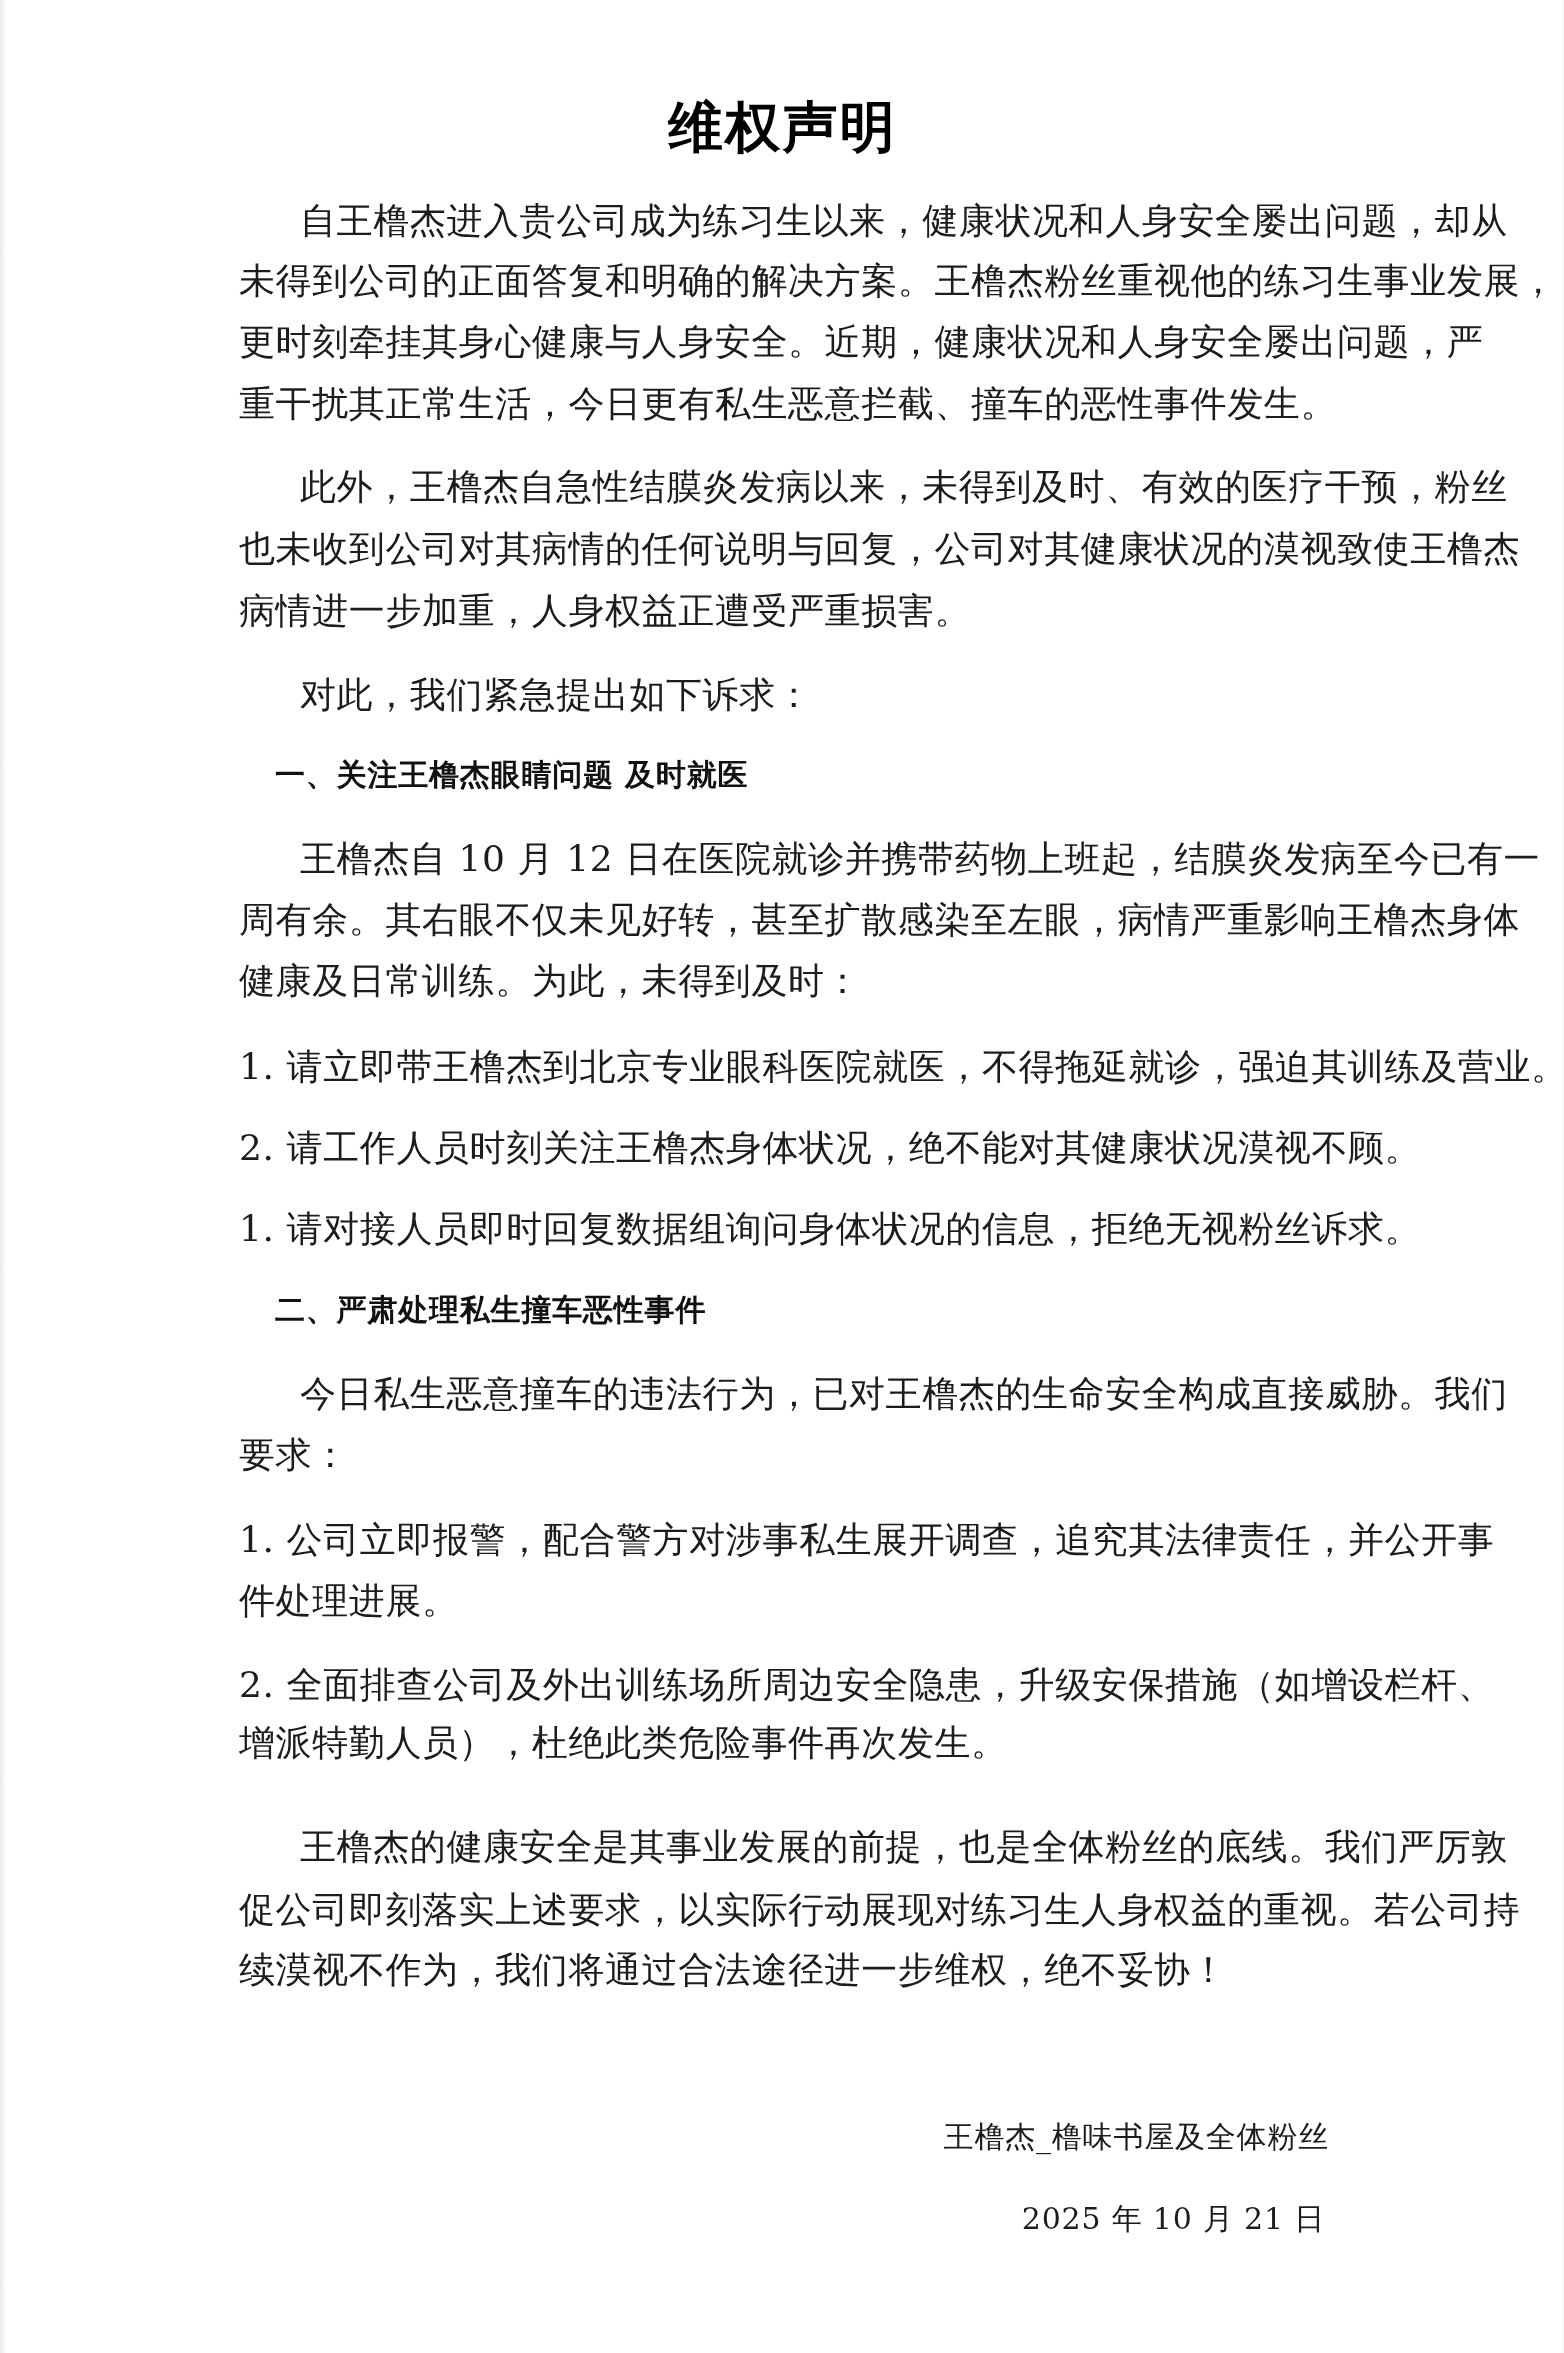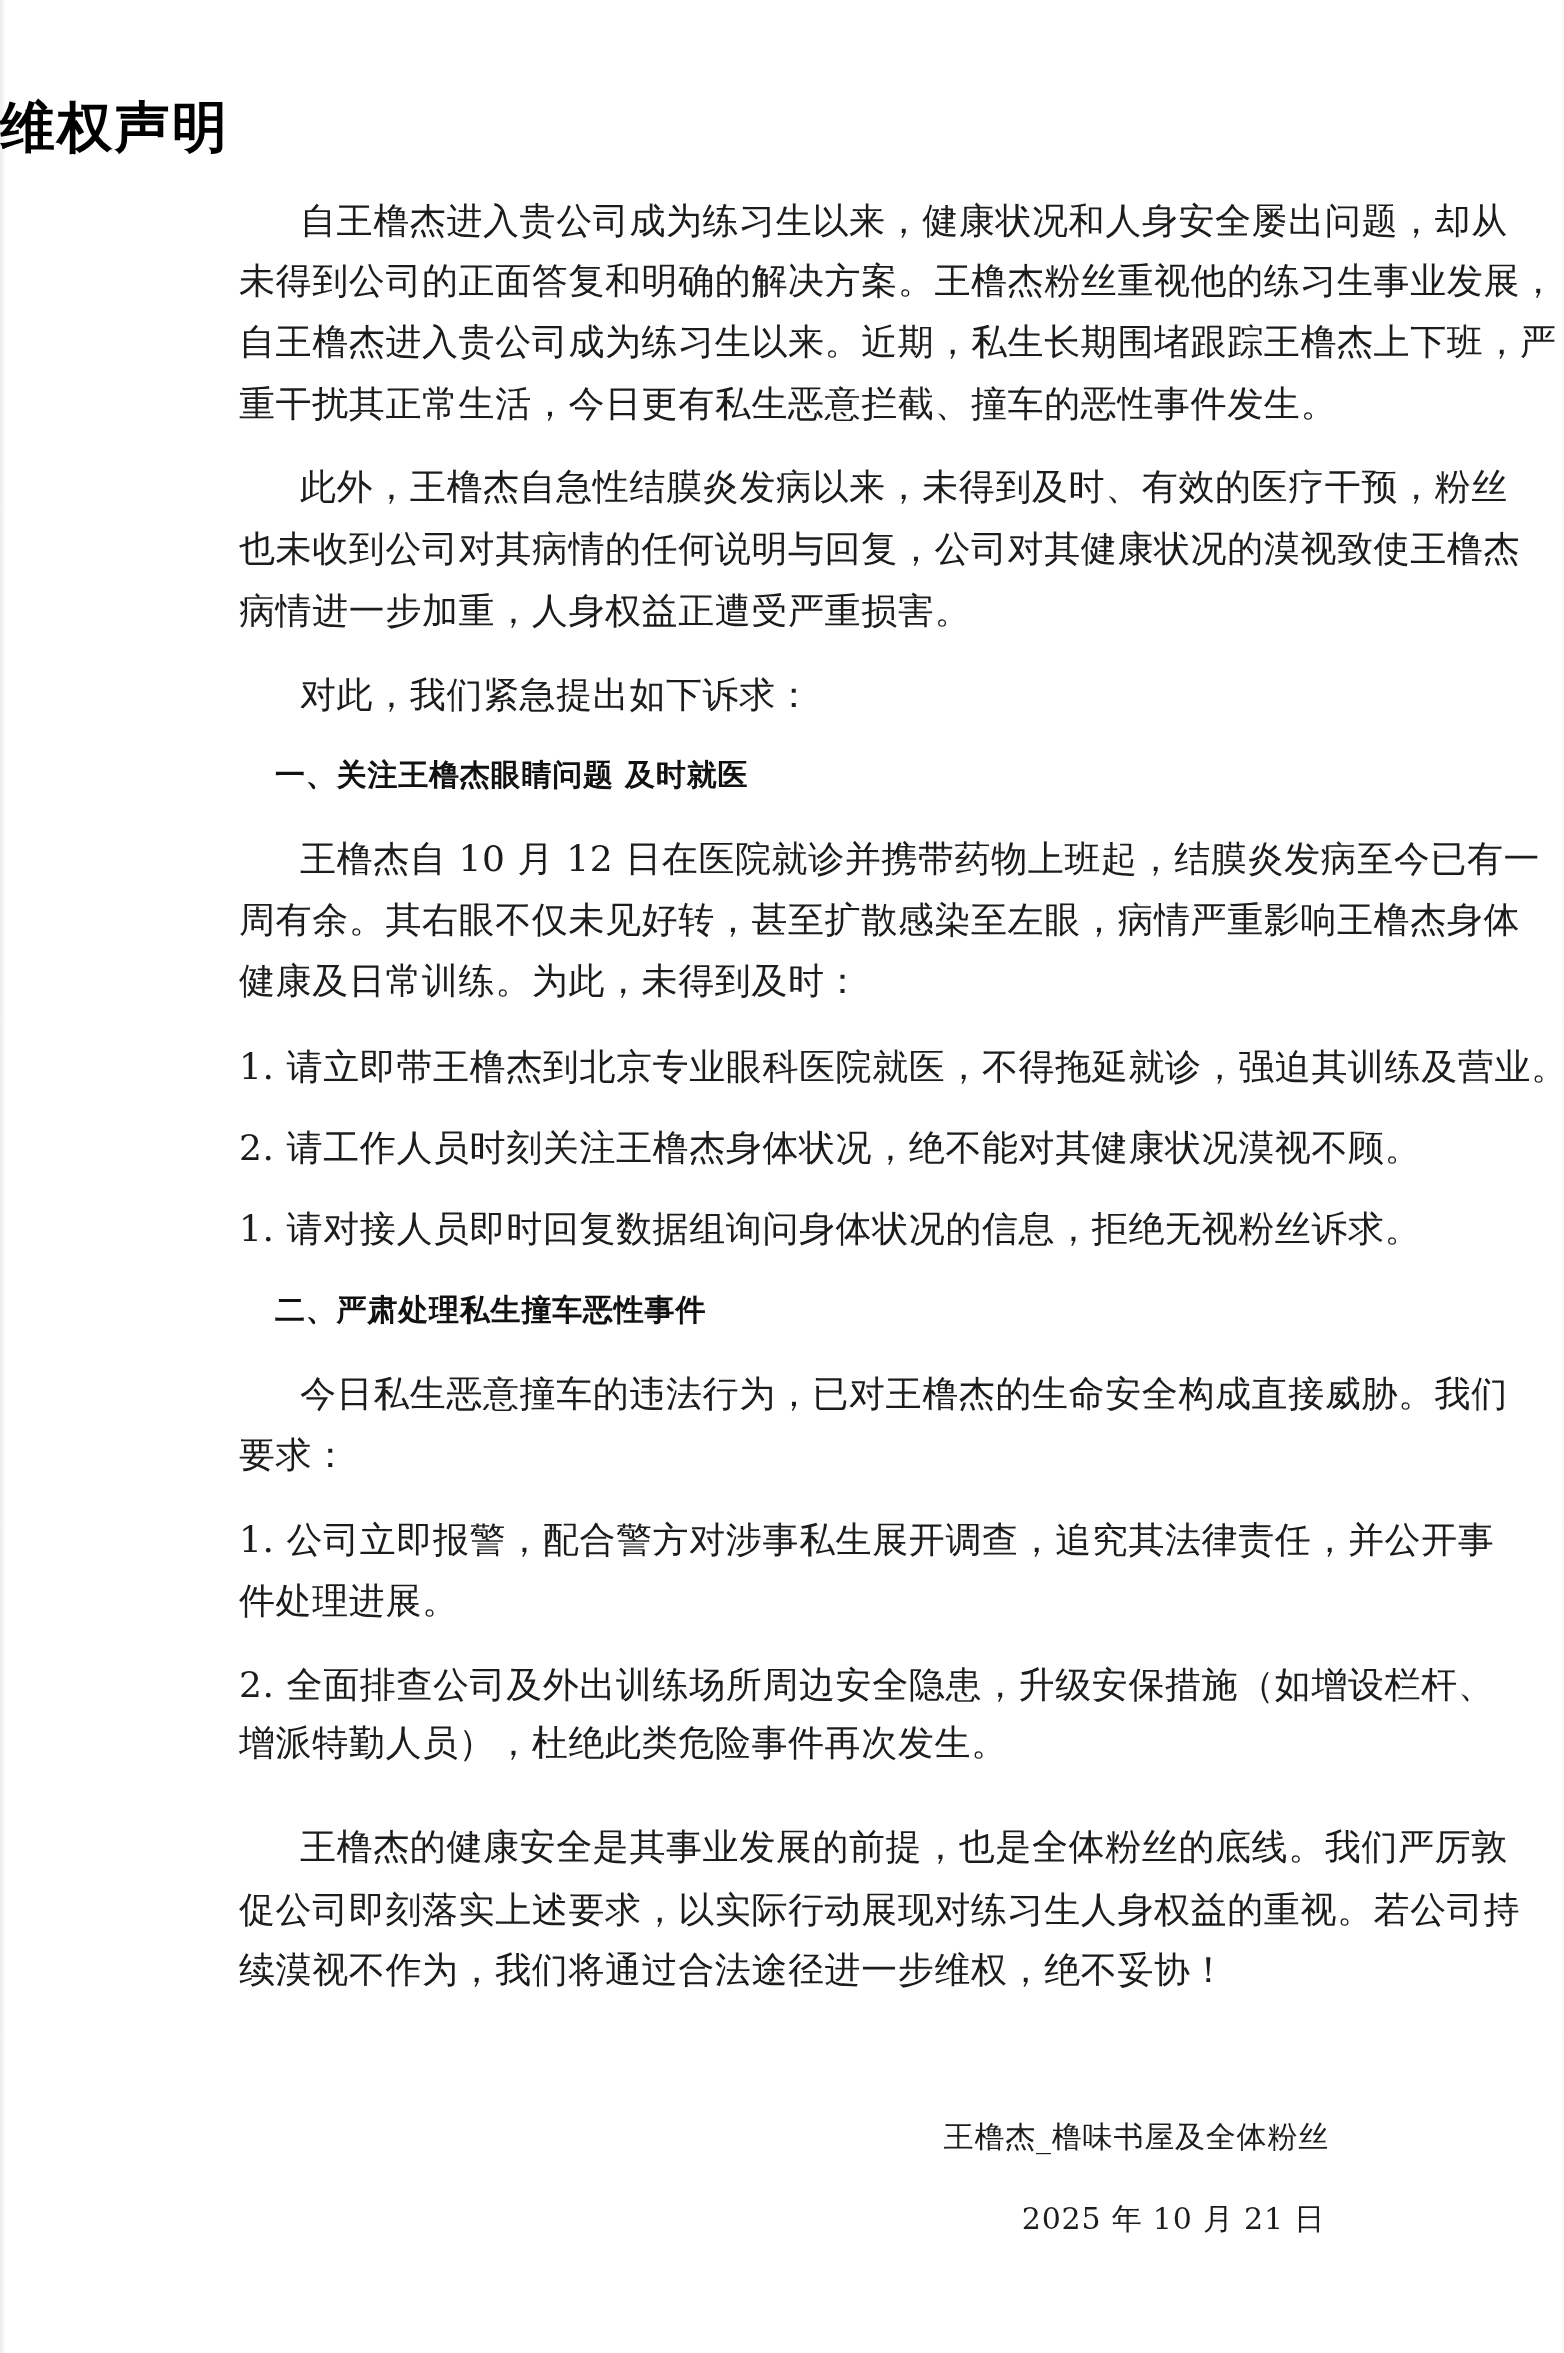--- a/index.html
+++ b/index.html
@@ -22,20 +22,21 @@
     .edge-right {
       position: absolute; right: 0; top: 0; width: 3.1px; height: 2354px;
       background: linear-gradient(to left, #f0f0f0, #fdfdfd);
     }
     .doc-title {
       position: absolute;
       left: 0; width: 1565px;
       top: 92px;
       height: 70px;
       line-height: 70px;
+      text-align: center;
       font-family: "DejaVu Sans", "Liberation Sans", sans-serif;
       font-weight: bold;
       font-size: 55px;
       letter-spacing: 2.3px;
       color: #000000;
     }
     .line {
       position: absolute;
       left: 239px;
       width: 1095px;
@@ -83,21 +84,21 @@
 <body>
 
 <div class="edge-left"></div>
 <div class="edge-right"></div>
 
 <div class="doc-title">维权声明</div>
 
 <div>
   <div class="line indent justify" style="top:200px">自王橹杰进入贵公司成为练习生以来，健康状况和人身安全屡出问题，却从</div>
   <div class="line justify" style="top:260px">未得到公司的正面答复和明确的解决方案。王橹杰粉丝重视他的练习生事业发展，</div>
-  <div class="line justify" style="top:321px">自王橹杰进入贵公司成为练习生以来。近期，私生长期围堵跟踪王橹杰上下班，严</div>
+  <div class="line justify" style="top:321px">更时刻牵挂其身心健康与人身安全。近期，健康状况和人身安全屡出问题，严</div>
   <div class="line" style="top:383px">重干扰其正常生活，今日更有私生恶意拦截、撞车的恶性事件发生。</div>
 </div>
 
 <div>
   <div class="line indent justify" style="top:466px">此外，王橹杰自急性结膜炎发病以来，未得到及时、有效的医疗干预，粉丝</div>
   <div class="line justify" style="top:528px">也未收到公司对其病情的任何说明与回复，公司对其健康状况的漠视致使王橹杰</div>
   <div class="line" style="top:590px">病情进一步加重，人身权益正遭受严重损害。</div>
 </div>
 
 <div>

